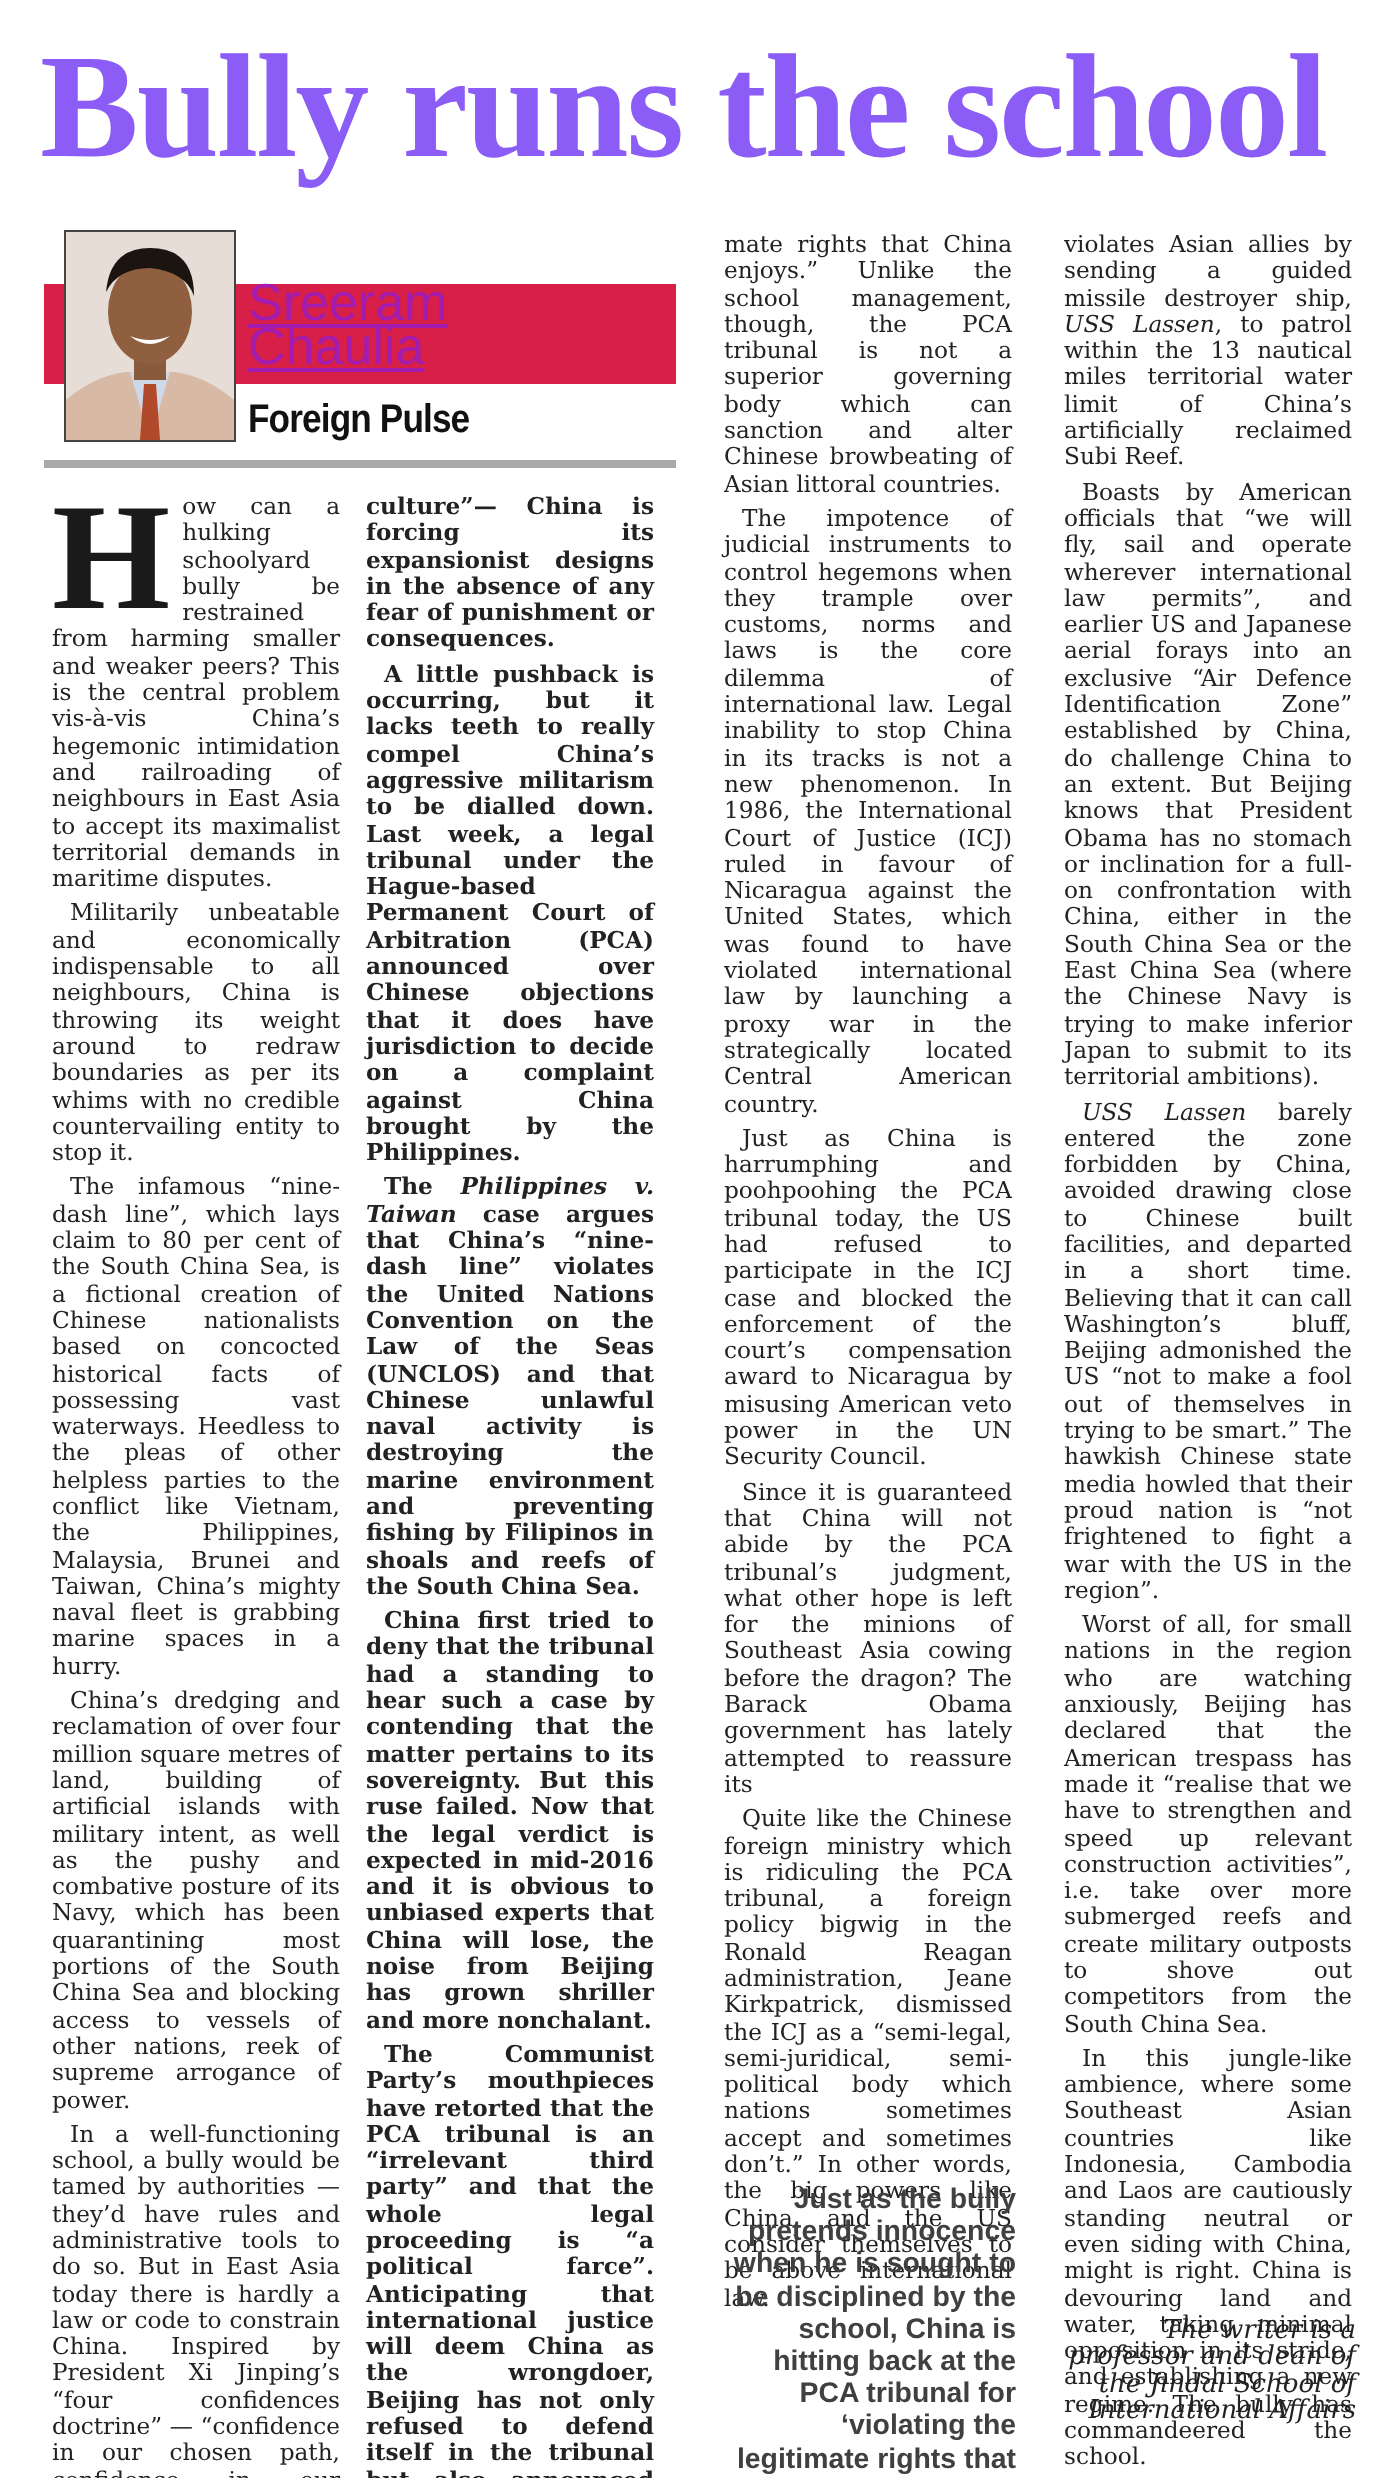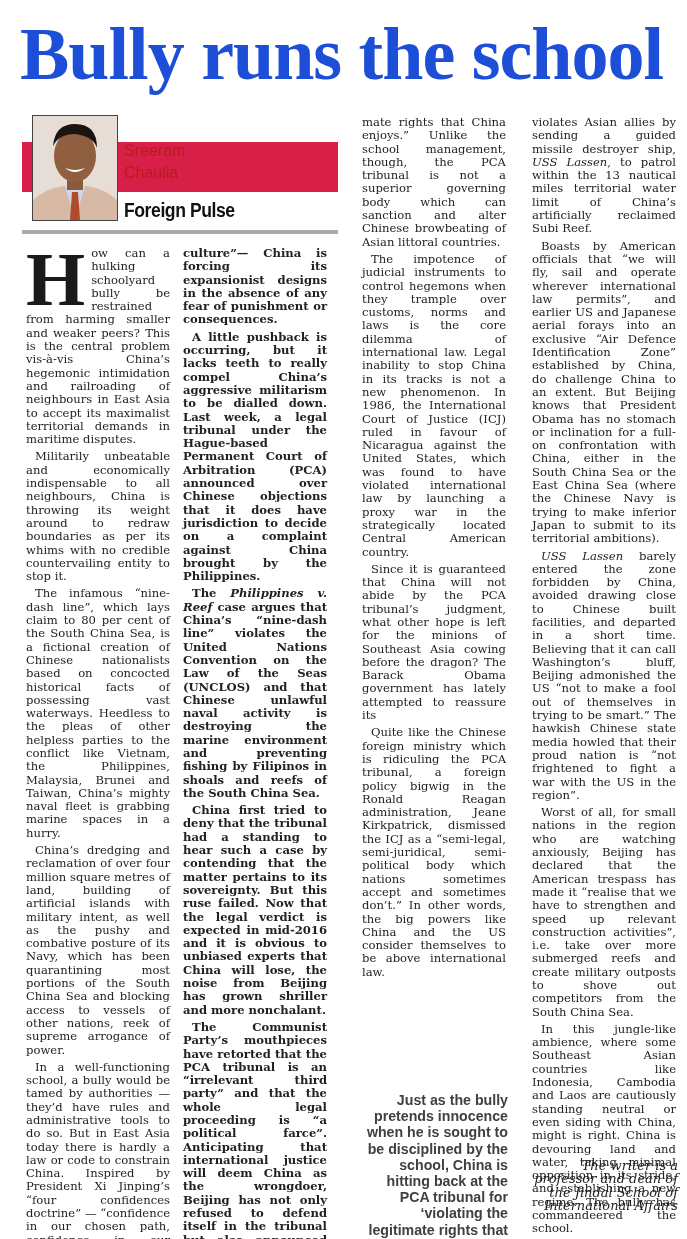--- a/index.html
+++ b/index.html
@@ -3,35 +3,35 @@
 <meta charset="utf-8">
 <style>
   html, body { margin: 0; padding: 0; background: #ffffff; }
   body {
     width: 687px; height: 1239px; position: relative; overflow: hidden;
     font-family: "DejaVu Serif", serif; color: #1a1a1a;
   }
   .headline {
     position: absolute; left: 20px; top: 8px; width: 660px; height: 92px;
     font-family: "Liberation Serif", serif; font-weight: bold;
-    font-size: 74px; line-height: 92px; letter-spacing: -1px; color: #1d4ed8;
+    font-size: 74px; line-height: 92px; letter-spacing: -1px; color: #8b5cf6;
     white-space: nowrap; margin: 0;
   }
   .byline-band {
     position: absolute; left: 22px; top: 142px; width: 316px; height: 50px;
     background: #d71f48;
   }
   .photo {
     position: absolute; left: 32px; top: 115px; width: 84px; height: 104px;
     border: 1px solid #444; background: #e8dcd2; overflow: hidden;
   }
   .author-name {
     position: absolute; left: 124px; top: 140px; width: 210px;
-    font-family: "Liberation Sans", sans-serif; font-size: 16px; line-height: 22px;
-    color: #b91c1c; font-weight: normal;
+    font-family: "Liberation Sans", sans-serif; font-size: 26px; line-height: 22px;
+    color: #a21caf; font-weight: normal; text-decoration: underline;
   }
   .column-name {
     position: absolute; left: 124px; top: 199px;
     font-family: "Liberation Sans", sans-serif; font-weight: bold;
     font-size: 20px; line-height: 22px; color: #111; letter-spacing: -0.5px;
     transform: scaleX(0.88); transform-origin: left;
   }
   .grey-rule {
     position: absolute; left: 22px; top: 230px; width: 316px; height: 4px;
     background: #a9a9a9;
@@ -96,28 +96,29 @@
   <p class="first"><span class="dropcap">H</span><span>ow can a hulking schoolyard bully be restrained from harming smaller and weaker peers? This is the central problem vis-à-vis China’s hegemonic intimidation and railroading of neighbours in East Asia to accept its maximalist territorial demands in maritime disputes.</span></p>
   <p>Militarily unbeatable and economically indispensable to all neighbours, China is throwing its weight around to redraw boundaries as per its whims with no credible countervailing entity to stop it.</p>
   <p>The infamous “nine-dash line”, which lays claim to 80 per cent of the South China Sea, is a fictional creation of Chinese nationalists based on concocted historical facts of possessing vast waterways. Heedless to the pleas of other helpless parties to the conflict like Vietnam, the Philippines, Malaysia, Brunei and Taiwan, China’s mighty naval fleet is grabbing marine spaces in a hurry.</p>
   <p>China’s dredging and reclamation of over four million square metres of land, building of artificial islands with military intent, as well as the pushy and combative posture of its Navy, which has been quarantining most portions of the South China Sea and blocking access to vessels of other nations, reek of supreme arrogance of power.</p>
   <p>In a well-functioning school, a bully would be tamed by authorities — they’d have rules and administrative tools to do so. But in East Asia today there is hardly a law or code to constrain China. Inspired by President Xi Jinping’s “four confidences doctrine” — “confidence in our chosen path, confidence in our political system, confidence in our guiding theories, and confidence in our</p>
 </div>
 
 <div class="col col2">
   <p class="first">culture”— China is forcing its expansionist designs in the absence of any fear of punishment or consequences.</p>
   <p>A little pushback is occurring, but it lacks teeth to really compel China’s aggressive militarism to be dialled down. Last week, a legal tribunal under the Hague-based Permanent Court of Arbitration (PCA) announced over Chinese objections that it does have jurisdiction to decide on a complaint against China brought by the Philippines.</p>
-  <p><span>The </span><em>Philippines v. Reef</em><span> case argues that China’s “nine-dash line” violates the United Nations Convention on the Law of the Seas (UNCLOS) and that Chinese unlawful naval activity is destroying the marine environment and preventing fishing by Filipinos in shoals and reefs of the South China Sea.</span></p>
+  <p><span>The </span><em>Philippines v. Taiwan</em><span> case argues that China’s “nine-dash line” violates the United Nations Convention on the Law of the Seas (UNCLOS) and that Chinese unlawful naval activity is destroying the marine environment and preventing fishing by Filipinos in shoals and reefs of the South China Sea.</span></p>
   <p>China first tried to deny that the tribunal had a standing to hear such a case by contending that the matter pertains to its sovereignty. But this ruse failed. Now that the legal verdict is expected in mid-2016 and it is obvious to unbiased experts that China will lose, the noise from Beijing has grown shriller and more nonchalant.</p>
   <p>The Communist Party’s mouthpieces have retorted that the PCA tribunal is an “irrelevant third party” and that the whole legal proceeding is “a political farce”. Anticipating that international justice will deem China as the wrongdoer, Beijing has not only refused to defend itself in the tribunal but also announced in advance that its ruling would be “null and void”.</p>
 </div>
 
 <div class="col col3">
   <p class="first">mate rights that China enjoys.” Unlike the school management, though, the PCA tribunal is not a superior governing body which can sanction and alter Chinese browbeating of Asian littoral countries.</p>
   <p>The impotence of judicial instruments to control hegemons when they trample over customs, norms and laws is the core dilemma of international law. Legal inability to stop China in its tracks is not a new phenomenon. In 1986, the International Court of Justice (ICJ) ruled in favour of Nicaragua against the United States, which was found to have violated international law by launching a proxy war in the strategically located Central American country.</p>
+  <p>Just as China is harrumphing and poohpoohing the PCA tribunal today, the US had refused to participate in the ICJ case and blocked the enforcement of the court’s compensation award to Nicaragua by misusing American veto power in the UN Security Council.</p>
   <p>Since it is guaranteed that China will not abide by the PCA tribunal’s judgment, what other hope is left for the minions of Southeast Asia cowing before the dragon? The Barack Obama government has lately attempted to reassure its</p>
   <p>Quite like the Chinese foreign ministry which is ridiculing the PCA tribunal, a foreign policy bigwig in the Ronald Reagan administration, Jeane Kirkpatrick, dismissed the ICJ as a “semi-legal, semi-juridical, semi-political body which nations sometimes accept and sometimes don’t.” In other words, the big powers like China and the US consider themselves to be above international law.</p>
 </div>
 
 <div class="pullquote">Just as the bully pretends innocence when he is sought to be disciplined by the school, China is hitting back at the PCA tribunal for ‘violating the legitimate rights that China enjoys’</div>
 
 <div class="col col4">
   <p class="first"><span>violates Asian allies by sending a guided missile destroyer ship, </span><em>USS Lassen</em><span>, to patrol within the 13 nautical miles territorial water limit of China’s artificially reclaimed Subi Reef.</span></p>
   <p>Boasts by American officials that “we will fly, sail and operate wherever international law permits”, and earlier US and Japanese aerial forays into an exclusive “Air Defence Identification Zone” established by China, do challenge China to an extent. But Beijing knows that President Obama has no stomach or inclination for a full-on confrontation with China, either in the South China Sea or the East China Sea (where the Chinese Navy is trying to make inferior Japan to submit to its territorial ambitions).</p>
   <p><em>USS Lassen</em><span> barely entered the zone forbidden by China, avoided drawing close to Chinese built facilities, and departed in a short time. Believing that it can call Washington’s bluff, Beijing admonished the US “not to make a fool out of themselves in trying to be smart.” The hawkish Chinese state media howled that their proud nation is “not frightened to fight a war with the US in the region”.</span></p>

